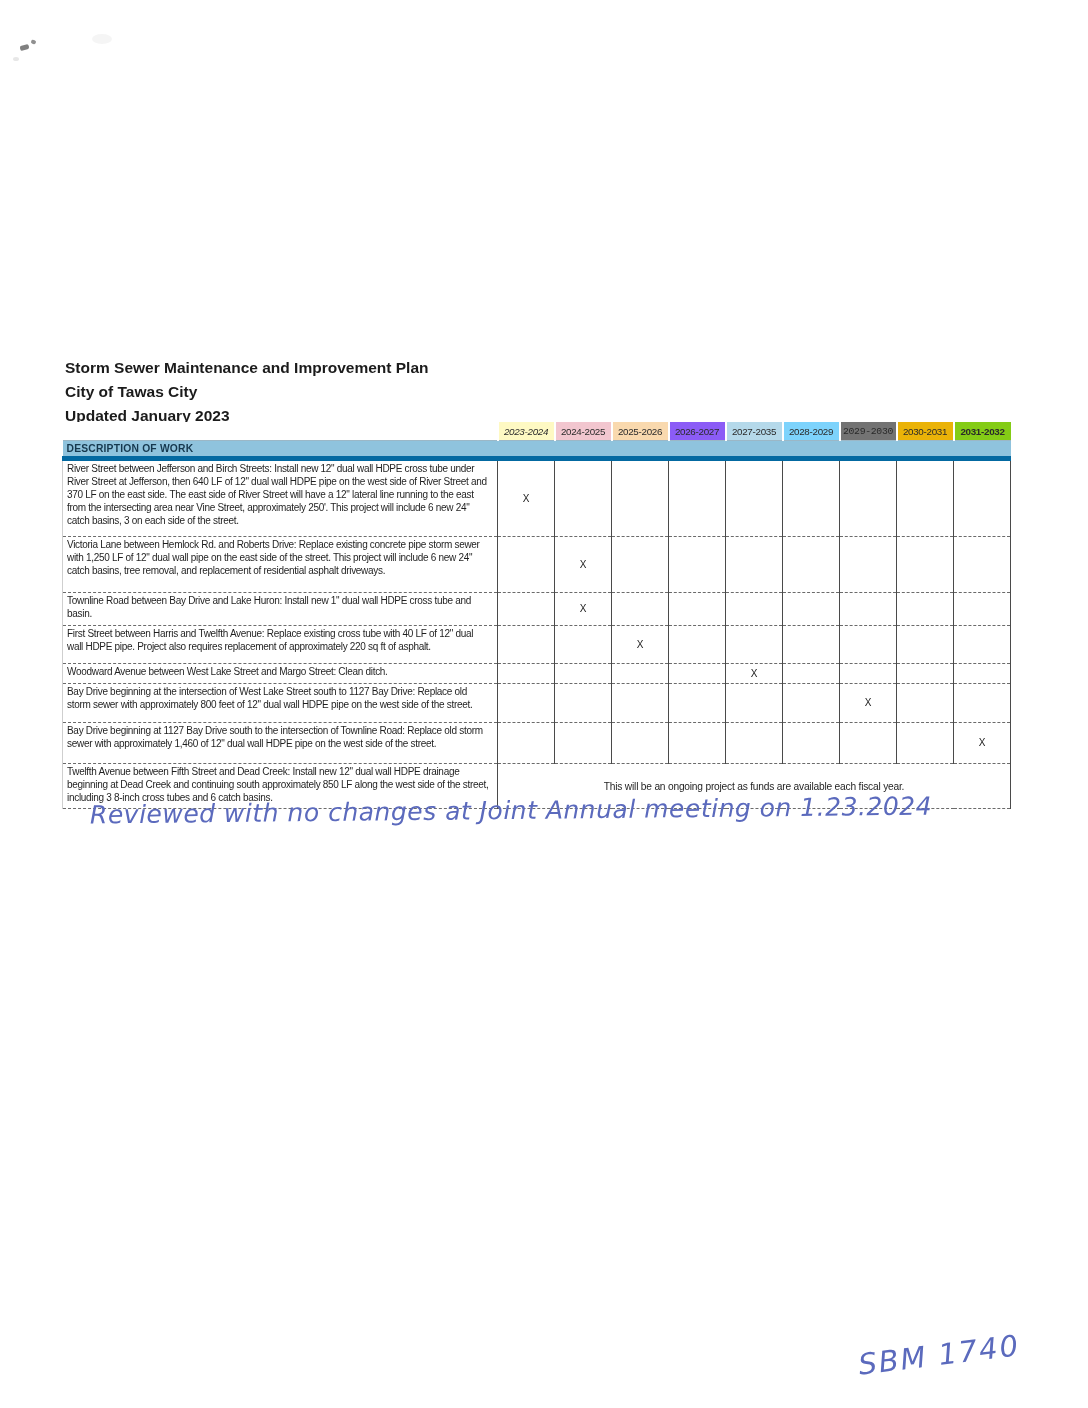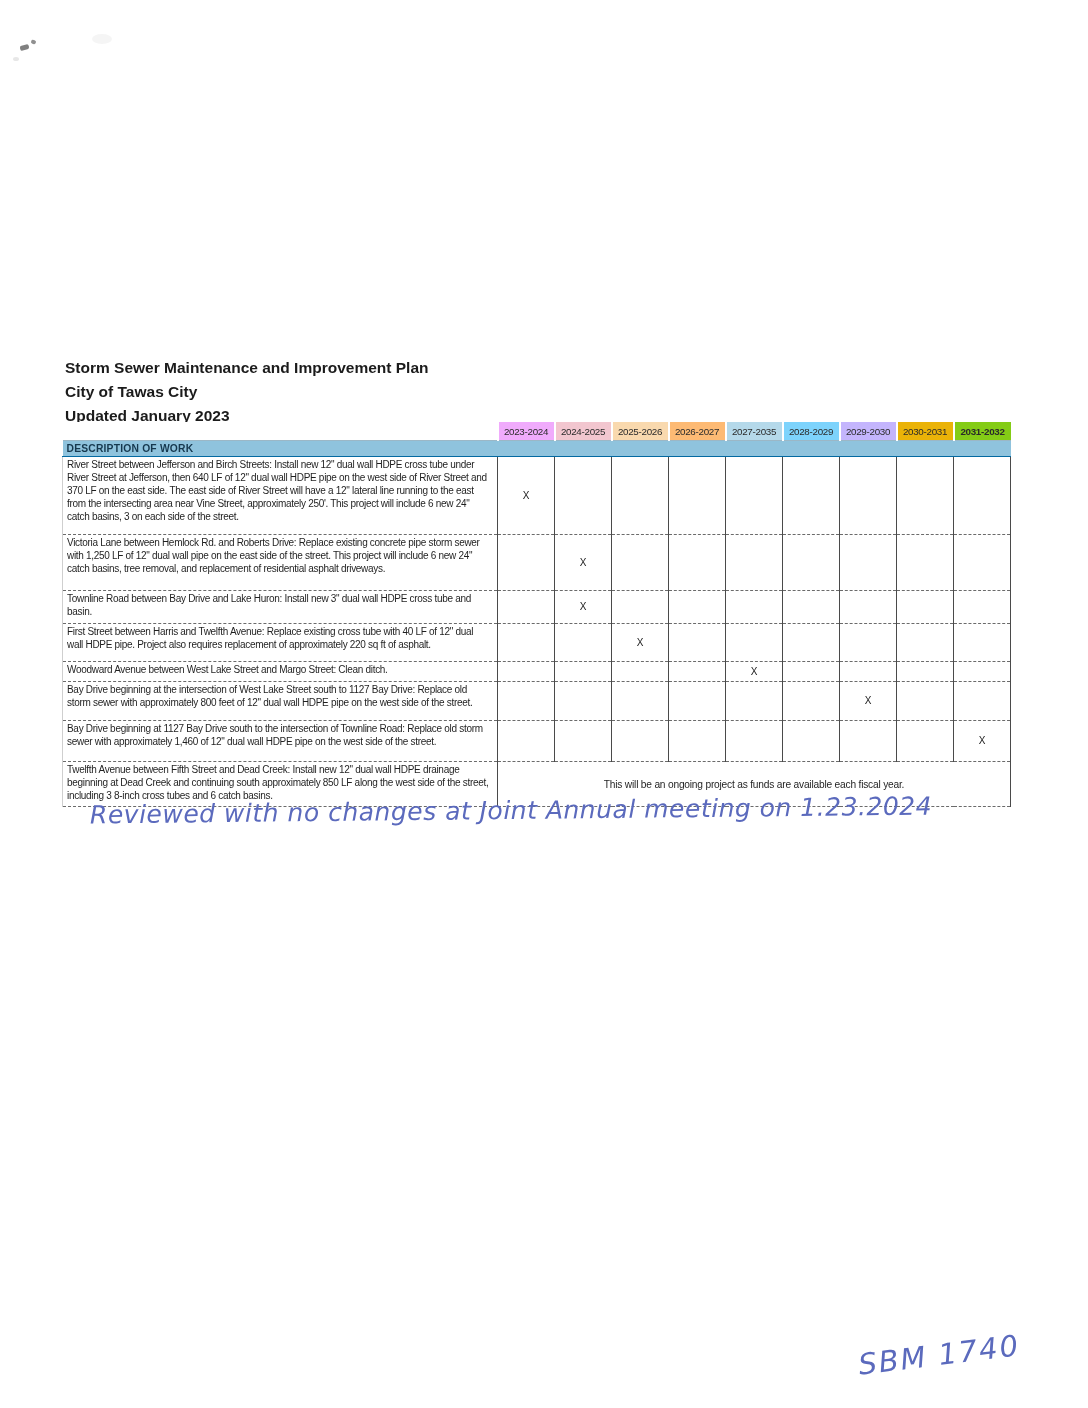--- a/index.html
+++ b/index.html
@@ -23,21 +23,21 @@
   .plan-table col.c-desc { width:435px; }
   .plan-table col.c-yr   { width:57px; }
 
   th.year { height:18px; font-size:9.8px; font-weight:normal; color:#2a2a2a;
             text-align:center; border-left:2px solid #ffffff; padding:0;
             letter-spacing:-0.3px; }
   th.spacer { background:#ffffff; }
 
   th.bluebar { background:#8fc3dd; color:#16384e; font-size:10.3px; font-weight:bold;
                text-align:left; padding:1px 0 1px 4px; height:13px;
-               border-top:1px solid #9bb7c6; border-bottom:1px solid #0369a1;
+               border-top:1px solid #9bb7c6; border-bottom:5px solid #0369a1;
                letter-spacing:0.2px; }
 
   tbody td { border-top:1px dashed #6b6b6b; }
   tbody tr:last-child td { border-bottom:1px dashed #6b6b6b; }
 
   td.desc { vertical-align:top; font-size:10px; line-height:12.9px; color:#1f1f1f;
             padding:2px 8px 4px 4px; letter-spacing:-0.3px;
             border-left:1px solid #cfcfcf; }
   td.yr { border-left:1px solid #4a4a4a; text-align:center; vertical-align:middle;
           font-size:10px; color:#222; }
@@ -78,27 +78,27 @@
         <col class="c-yr">
       <col class="c-yr">
         <col class="c-yr">
         <col class="c-yr">
         <col class="c-yr">
         <col class="c-yr">
     </colgroup>
     <thead>
       <tr id="year-header-row">
         <th class="spacer"></th>
-      <th class="year" style="background: #f0abfc;">2023-2024</th>
+      <th class="year" style="background: #fef9c3; font-style: italic;">2023-2024</th>
           <th class="year" style="background: rgb(242, 198, 207);">2024-2025</th>
           <th class="year" style="background: rgb(249, 217, 174);">2025-2026</th>
-          <th class="year" style="background: #fdba74;">2026-2027</th>
+          <th class="year" style="background: #8b5cf6;">2026-2027</th>
           <th class="year" style="background: rgb(181, 217, 234);">2027-2035</th>
           <th class="year" style="background: #7dd3fc;">2028-2029</th>
-          <th class="year" style="background: #c4b5fd;">2029-2030</th>
+          <th class="year" style="background: #737373; font-family: Liberation Mono, monospace;">2029-2030</th>
           <th class="year" style="background: #eab308;">2030-2031</th>
           <th class="year" style="background: #84cc16; font-weight: bold;">2031-2032</th>
         </tr>
       <tr>
         <th class="bluebar" colspan="10">DESCRIPTION OF WORK</th>
       </tr>
     </thead>
     <tbody id="table-body">
         <tr style="height: 78px;">
           <td class="desc">River Street between Jefferson and Birch Streets: Install new 12" dual wall HDPE cross tube under River Street at Jefferson, then 640 LF of 12" dual wall HDPE pipe on the west side of River Street and 370 LF on the east side. The east side of River Street will have a 12" lateral line running to the east from the intersecting area near Vine Street, approximately 250'. This project will include 6 new 24" catch basins, 3 on each side of the street.</td>
@@ -118,21 +118,21 @@
           <td class="yr">X</td>
           <td class="yr"></td>
           <td class="yr"></td>
           <td class="yr"></td>
           <td class="yr"></td>
           <td class="yr"></td>
           <td class="yr"></td>
           <td class="yr"></td>
         </tr>
         <tr style="height: 27px;">
-          <td class="desc">Townline Road between Bay Drive and Lake Huron:  Install new 3" dual wall HDPE cross tube and basin.</td>
+          <td class="desc">Townline Road between Bay Drive and Lake Huron:  Install new 1" dual wall HDPE cross tube and basin.</td>
           <td class="yr"></td>
           <td class="yr">X</td>
           <td class="yr"></td>
           <td class="yr"></td>
           <td class="yr"></td>
           <td class="yr"></td>
           <td class="yr"></td>
           <td class="yr"></td>
           <td class="yr"></td>
         </tr>

